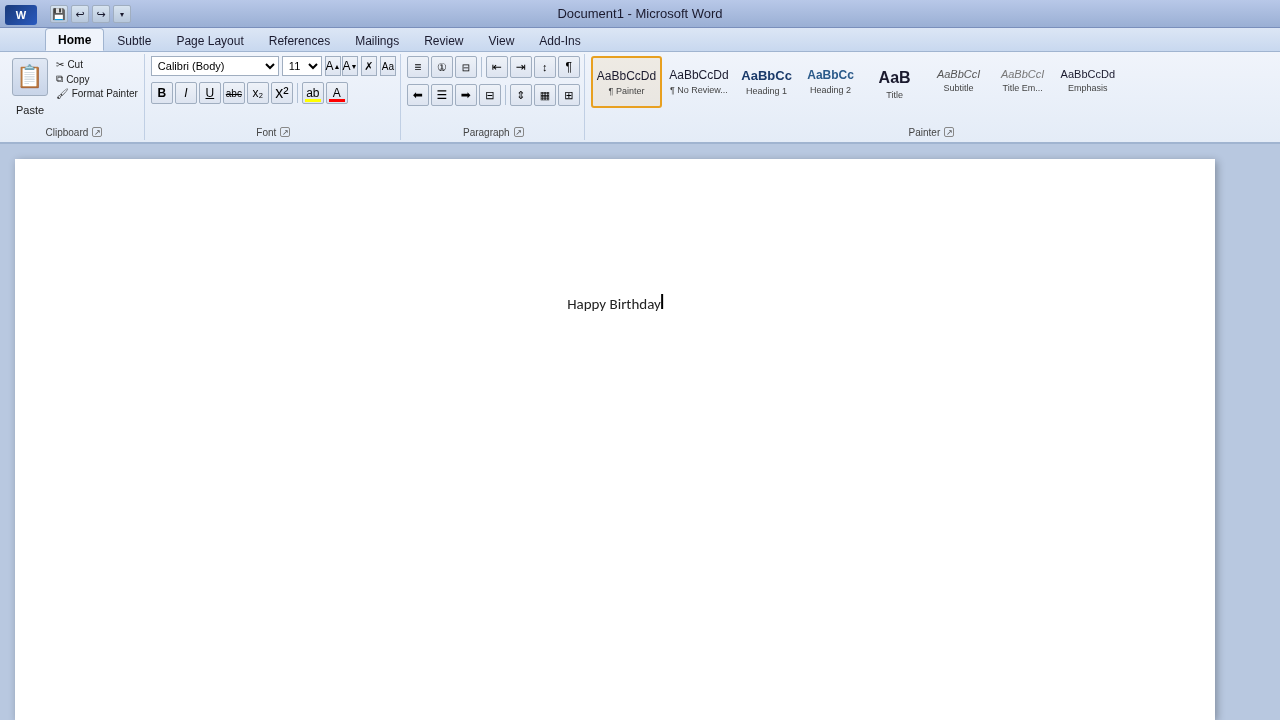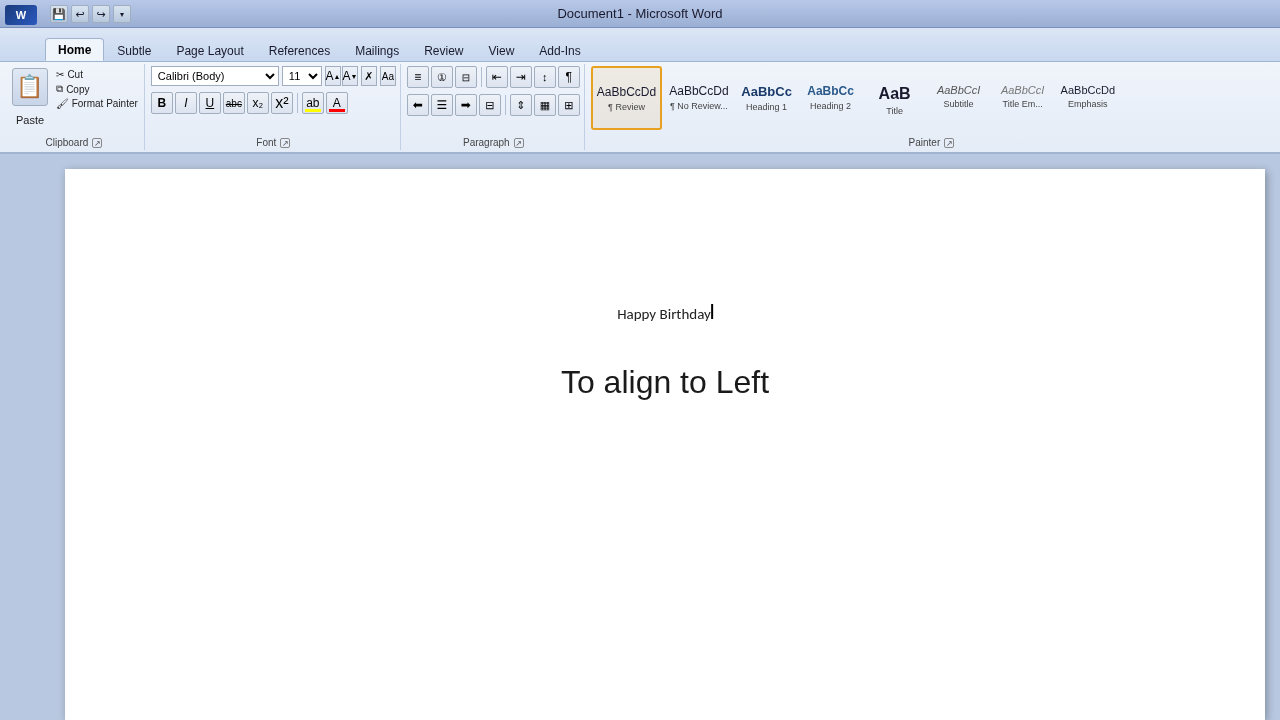--- a/index.html
+++ b/index.html
@@ -13,21 +13,21 @@
       align-items: center;
       justify-content: center;
       font-size: 13px;
       color: #1a1a2e;
       border-bottom: 1px solid #7a8fbb;
     }
 
     
     .ribbon-tabs {
       background: linear-gradient(to bottom, #dce6f5 0%, #c8d8ef 100%);
-      height: 34px;
+      height: 24px;
       display: flex;
       align-items: flex-end;
       padding-left: 45px;
       border-bottom: 1px solid #a0b4d0;
     }
     .ribbon-tab {
       padding: 4px 12px 3px;
       font-size: 12px;
       cursor: pointer;
       color: #1a1a2e;
@@ -66,21 +66,21 @@
       display: flex;
       align-items: flex-start;
       flex: 1;
       gap: 2px;
     }
     .ribbon-group-label {
       font-size: 10px;
       color: #444;
       margin-top: 2px;
       display: flex;
-      align-items: flex-end;
+      align-items: flex-start;
       gap: 4px;
       width: 100%;
       justify-content: center;
     }
     .group-expand {
       width: 10px;
       height: 10px;
       border: 1px solid #888;
       border-radius: 2px;
       font-size: 8px;
@@ -206,21 +206,21 @@
       justify-content: center;
       border-radius: 2px;
     }
     .style-item {
       display: flex;
       flex-direction: column;
       align-items: center;
       cursor: pointer;
       border: 1px solid transparent;
       border-radius: 3px;
-      padding: 16px 4px;
+      padding: 10px 4px;
       min-width: 62px;
     }
     .style-item.active {
       border: 2px solid #e8a020;
       background: rgba(232,160,32,0.1);
     }
     .style-preview {
       font-size: 13px;
       color: #1a1a2e;
       white-space: nowrap;
@@ -340,21 +340,21 @@
       flex-direction: column;
       height: 100%;
     }
     .ribbon-area {
       flex-shrink: 0;
     }
     .content-area {
       flex: 1;
       overflow: hidden;
       display: flex;
-      justify-content: flex-end;
+      justify-content: flex-start;
       background: #b8c8e0;
       padding: 15px 15px 0;
     }
 
     
     .highlight-btn {
       position: relative;
     }
     .highlight-bar {
       height: 3px;
@@ -502,21 +502,21 @@
         <div class="ribbon-group-label">
           <span>Paragraph</span>
           <div class="group-expand">↗</div>
         </div>
       </div>
 
       <div class="ribbon-group" style="flex:1; border-right:none;">
         <div class="ribbon-group-content" style="width:100%; overflow:hidden;">
           <div class="style-item active">
             <span class="style-preview" style="font-size:12px;">AaBbCcDd</span>
-            <span class="style-label">¶ Review</span>
+            <span class="style-label">¶ Painter</span>
           </div>
           <div class="style-item">
             <span class="style-preview" style="font-size:12px;">AaBbCcDd</span>
             <span class="style-label">¶ No Review...</span>
           </div>
           <div class="style-item">
             <span class="style-preview" style="font-size:13px;color:#1a3a6a;font-weight:bold;">AaBbCc</span>
             <span class="style-label">Heading 1</span>
           </div>
           <div class="style-item">
@@ -552,21 +552,20 @@
 
   <div class="content-area">
     <div class="document-page">
 
       <div class="doc-text">
         <span>Happy Birthday</span><span style="border-right: 2px solid #000; height: 1em; display:inline-block; animation: blink 1s step-end infinite;"></span>
       </div>
 
       <div class="keyboard-area">
 
-        <div class="key-instruction">To align to Left</div>
       </div>
 
     </div>
   </div>
 
 </div>
 
 <style>
   @keyframes blink {
     0%, 100% { opacity: 1; }

